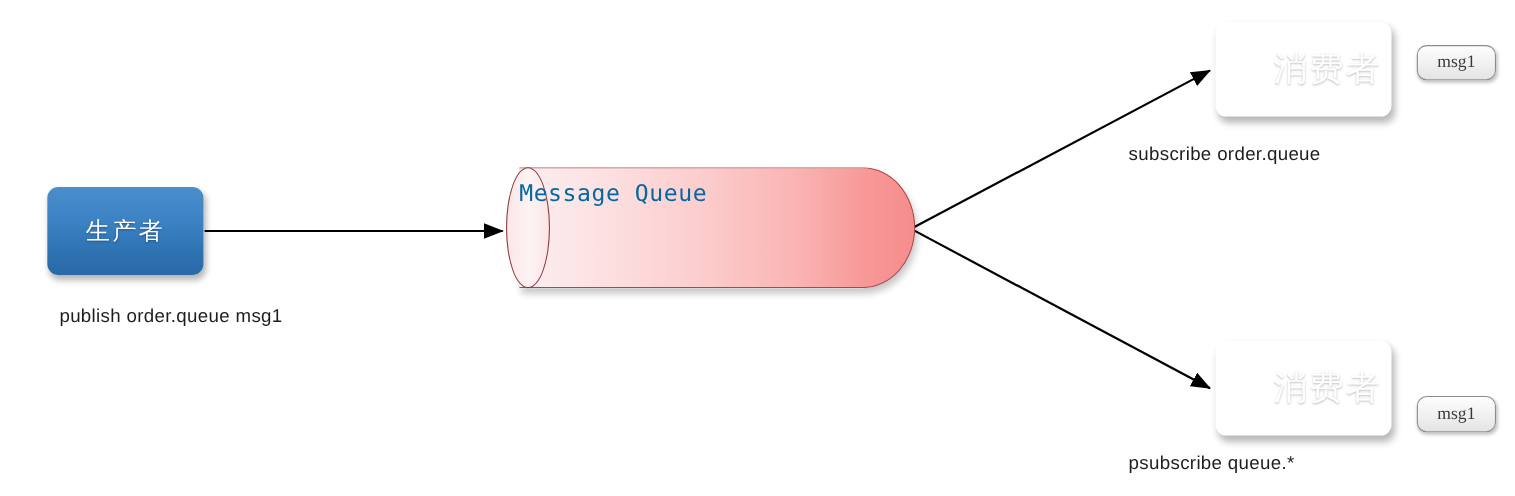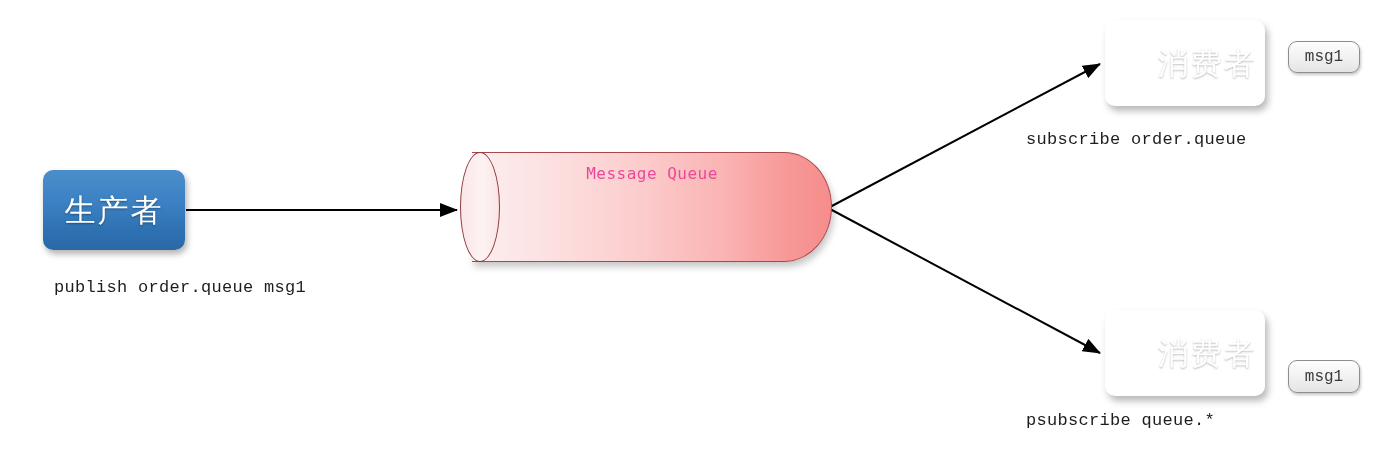--- a/index.html
+++ b/index.html
@@ -36,21 +36,21 @@
     border-radius: 10px;
     background: linear-gradient(180deg, #4a8ecb 0%, #3c82c4 38%, #2f73b4 72%, #2a68a6 100%);
     box-shadow: 2px 4px 6px rgba(0,0,0,0.30);
     display: flex;
     align-items: center;
     justify-content: center;
     box-sizing: border-box;
   }
   .node-producer .cjk-label {
     color: #ffffff;
-    font-size: 31px;
+    font-size: 22px;
     letter-spacing: 2px;
     font-family: Liberation Sans, sans-serif;
     text-shadow: 0 1px 2px rgba(0,0,0,0.35);
     line-height: 1;
   }
 
   
   .node-consumer {
     position: absolute;
     left: 1105px;
@@ -114,36 +114,35 @@
     border-radius: 50%;
     background: linear-gradient(90deg, #fbe6e7 0%, #fdf3f3 55%, #fce4e4 100%);
     box-sizing: border-box;
     z-index: 2;
   }
   .queue-title {
     position: absolute;
     left: 12px;
     top: 12px;
     width: 360px;
-    text-align: center;
     font-family: "DejaVu Sans Mono", "Liberation Mono", monospace;
-    font-size: 16px;
-    color: #ec4899;
+    font-size: 21px;
+    color: #0369a1;
     z-index: 3;
     letter-spacing: 0.5px;
   }
 
   
   .msg-badge {
     position: absolute;
     border: 1.5px solid #8d8d8d;
     border-radius: 9px;
     background: linear-gradient(180deg, #fdfdfd 0%, #f2f2f2 48%, #e4e4e4 100%);
     box-shadow: 1px 2px 3px rgba(0,0,0,0.22);
-    font-family: Liberation Mono, monospace;
+    font-family: Liberation Serif, serif;
     font-size: 16px;
     color: #3a3a3a;
     display: flex;
     align-items: center;
     justify-content: center;
     box-sizing: border-box;
   }
   .msg-badge.top {
     left: 1288px;
     top: 41px;
@@ -153,21 +152,21 @@
   .msg-badge.bottom {
     left: 1288px;
     top: 360px;
     width: 72px;
     height: 33px;
   }
 
   
   .caption {
     position: absolute;
-    font-family: Liberation Mono, monospace;
+    font-family: Liberation Sans, sans-serif;
     font-size: 17px;
     color: #1d1d1f;
     white-space: nowrap;
     letter-spacing: 0.3px;
   }
   .caption.publish   { left: 54px;   top: 278px; }
   .caption.subscribe { left: 1026px; top: 130px; }
   .caption.psubscribe{ left: 1026px; top: 411px; }
 </style>
 </head>

